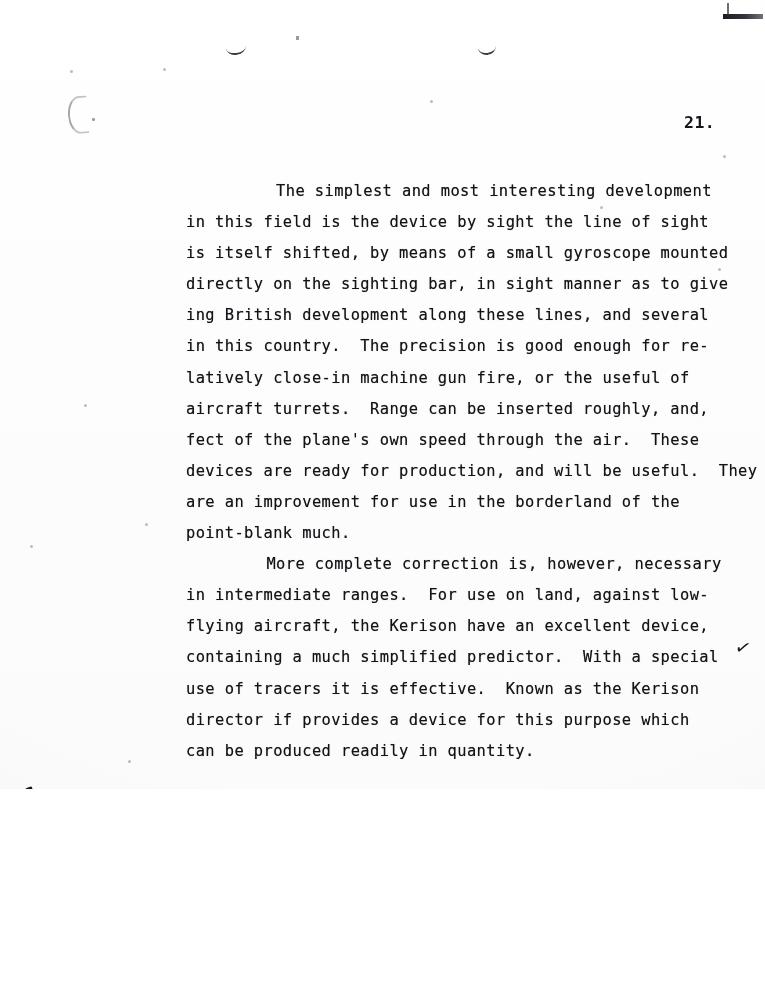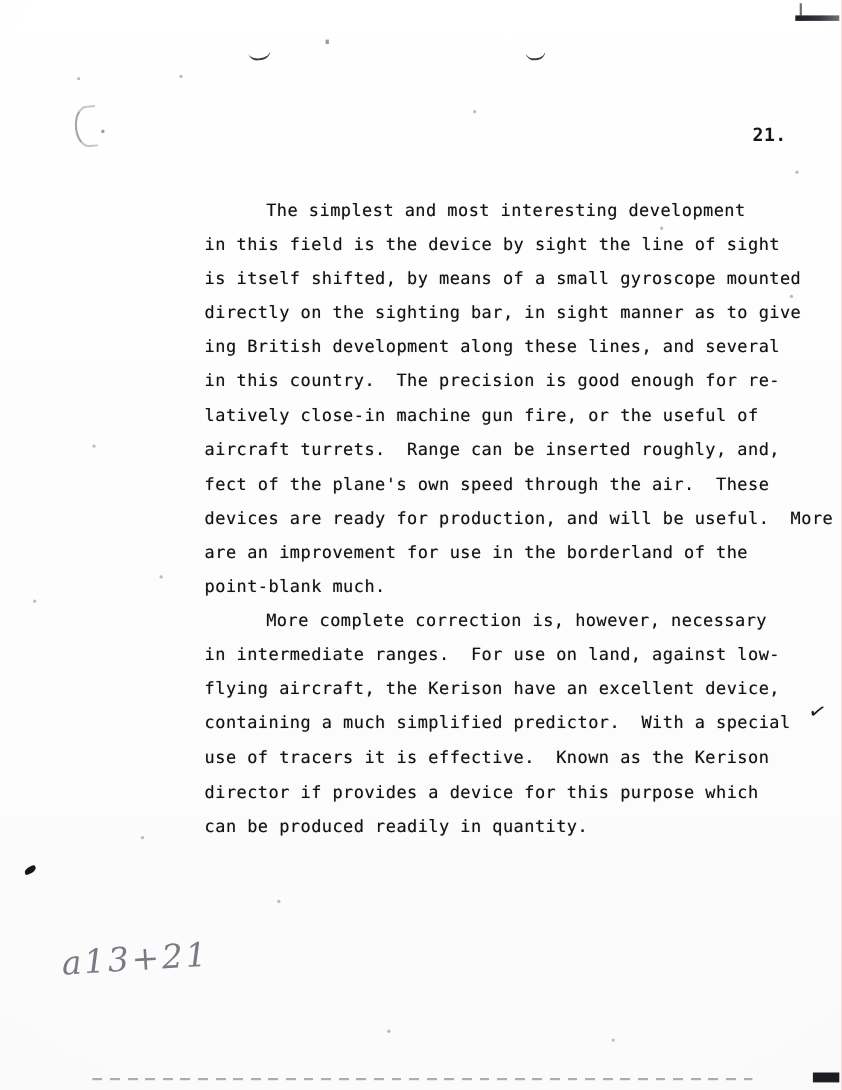--- a/index.html
+++ b/index.html
@@ -4,22 +4,22 @@
 <style>
   html, body {
     margin: 0;
     padding: 0;
     background: #ffffff;
   }
 
   #page {
     position: relative;
     width: 765px;
-    height: 991px;
-    background: #fca5a5;
+    height: 789px;
+    background: #7dd3fc;
     overflow: hidden;
     font-family: "DejaVu Sans Mono", "Liberation Mono", monospace;
   }
 
   
   #paper-texture {
     position: absolute;
     inset: 0;
     background:
       radial-gradient(ellipse 120% 95% at 50% 45%, rgba(255,255,255,0) 60%, rgba(228,228,228,0.30) 100%),
@@ -48,21 +48,21 @@
 
   .tl {
     font-size: 15.4px;
     line-height: 31.1px;
     letter-spacing: 0.42px;
     color: #121317;
     white-space: pre;
     text-shadow: 0 0 0.7px rgba(20,20,24,0.55);
   }
 
-  .tl.indent { text-indent: 56px; }
+  .tl.indent { text-indent: 56px; text-align: center; }
 
   
   #handwriting {
     position: absolute;
     left: 56px;
     top: 855px;
     font-family: "DejaVu Serif", "Liberation Serif", serif;
     font-size: 30px;
     font-style: italic;
     color: #5c5f6a;
@@ -168,21 +168,21 @@
     <div>
       <div class="tl indent">The simplest and most interesting development</div>
       <div class="tl">in this field is the device by sight the line of sight</div>
       <div class="tl">is itself shifted, by means of a small gyroscope mounted</div>
       <div class="tl">directly on the sighting bar, in sight manner as to give</div>
       <div class="tl">ing British development along these lines, and several</div>
       <div class="tl">in this country.  The precision is good enough for re-</div>
       <div class="tl">latively close-in machine gun fire, or the useful of</div>
       <div class="tl">aircraft turrets.  Range can be inserted roughly, and,</div>
       <div class="tl">fect of the plane's own speed through the air.  These</div>
-      <div class="tl">devices are ready for production, and will be useful.  More</div>
+      <div class="tl">devices are ready for production, and will be useful.  They</div>
       <div class="tl">are an improvement for use in the borderland of the</div>
       <div class="tl">point-blank much.</div>
     </div>
 
     <div>
       <div class="tl indent">More complete correction is, however, necessary</div>
       <div class="tl">in intermediate ranges.  For use on land, against low-</div>
       <div class="tl">flying aircraft, the Kerison have an excellent device,</div>
       <div class="tl">containing a much simplified predictor.  With a special</div>
       <div class="tl">use of tracers it is effective.  Known as the Kerison</div>

